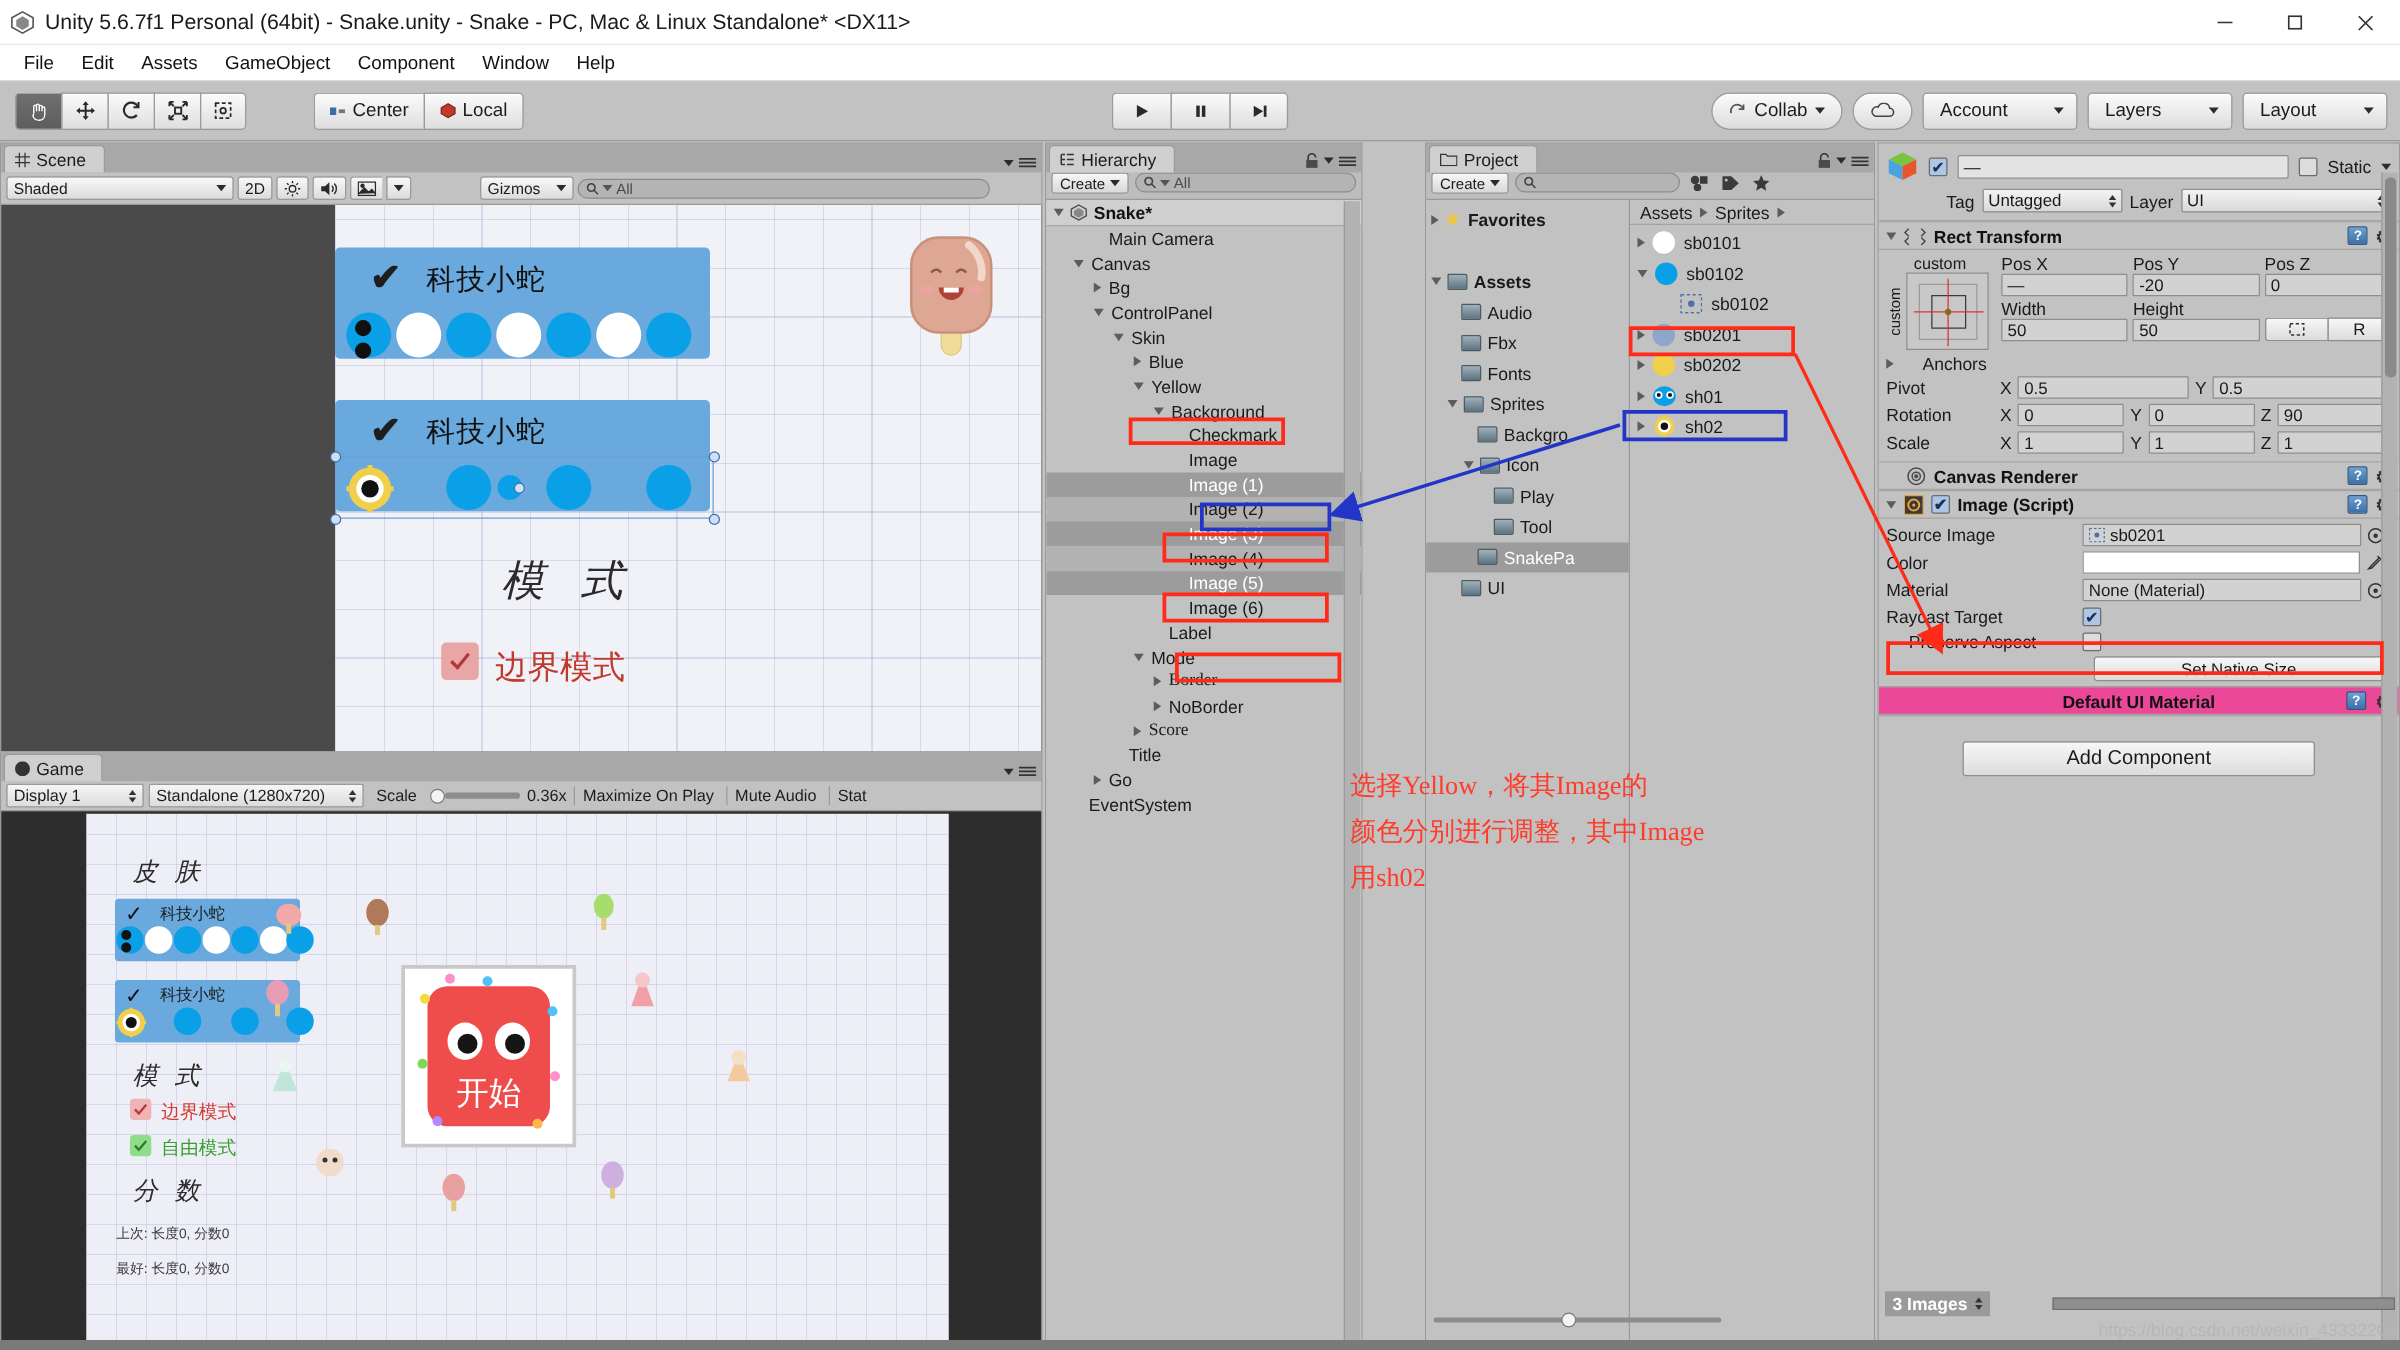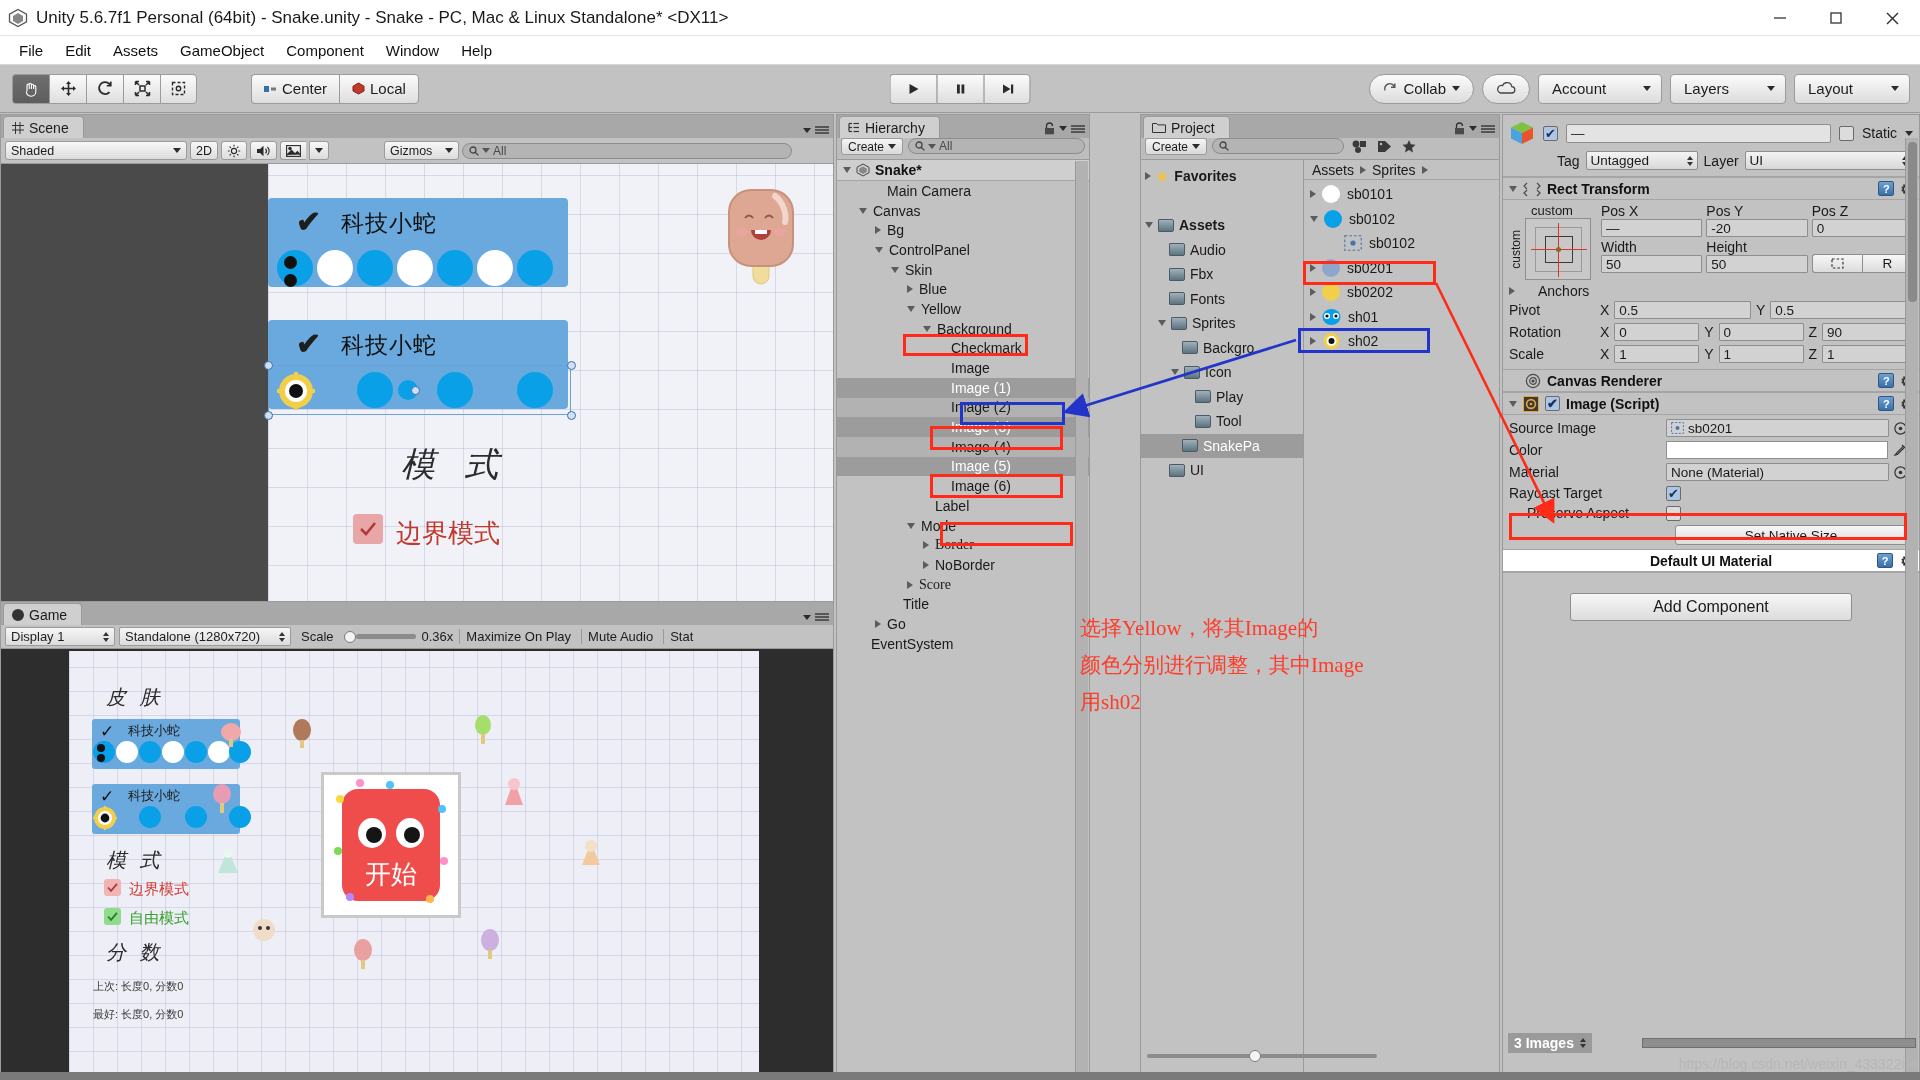--- a/index.html
+++ b/index.html
@@ -1346,21 +1346,21 @@
         </div>
         <div class="field-row" style="padding-left:0">
           <span class="lbl" style="width:152px;padding-left:18px">Preserve Aspect</span>
           <div class="chk"></div>
         </div>
         <div class="field-row" style="padding-left:0;justify-content:flex-end">
           <div class="btn-lite" style="width:232px;height:20px">Set Native Size</div>
         </div>
       </div>
 
-      <div class="comp-header" style="justify-content:center;position:relative;background:#ffffff">
+      <div class="comp-header" style="justify-content:center;position:relative;background:#ec4899">
         <span>Default UI Material</span>
         <span style="position:absolute;right:26px;display:flex" class="help-ico">?</span>
         <span style="position:absolute;right:6px" class="gear-ico">⚙</span>
       </div>
 
       <div style="border-top:1px solid #a5a5a5;padding:20px 0;display:flex;justify-content:center;">
         <div class="btn-lite" style="width:282px;height:28px;font-size:16px">Add Component</div>
       </div>
     </div>
 

